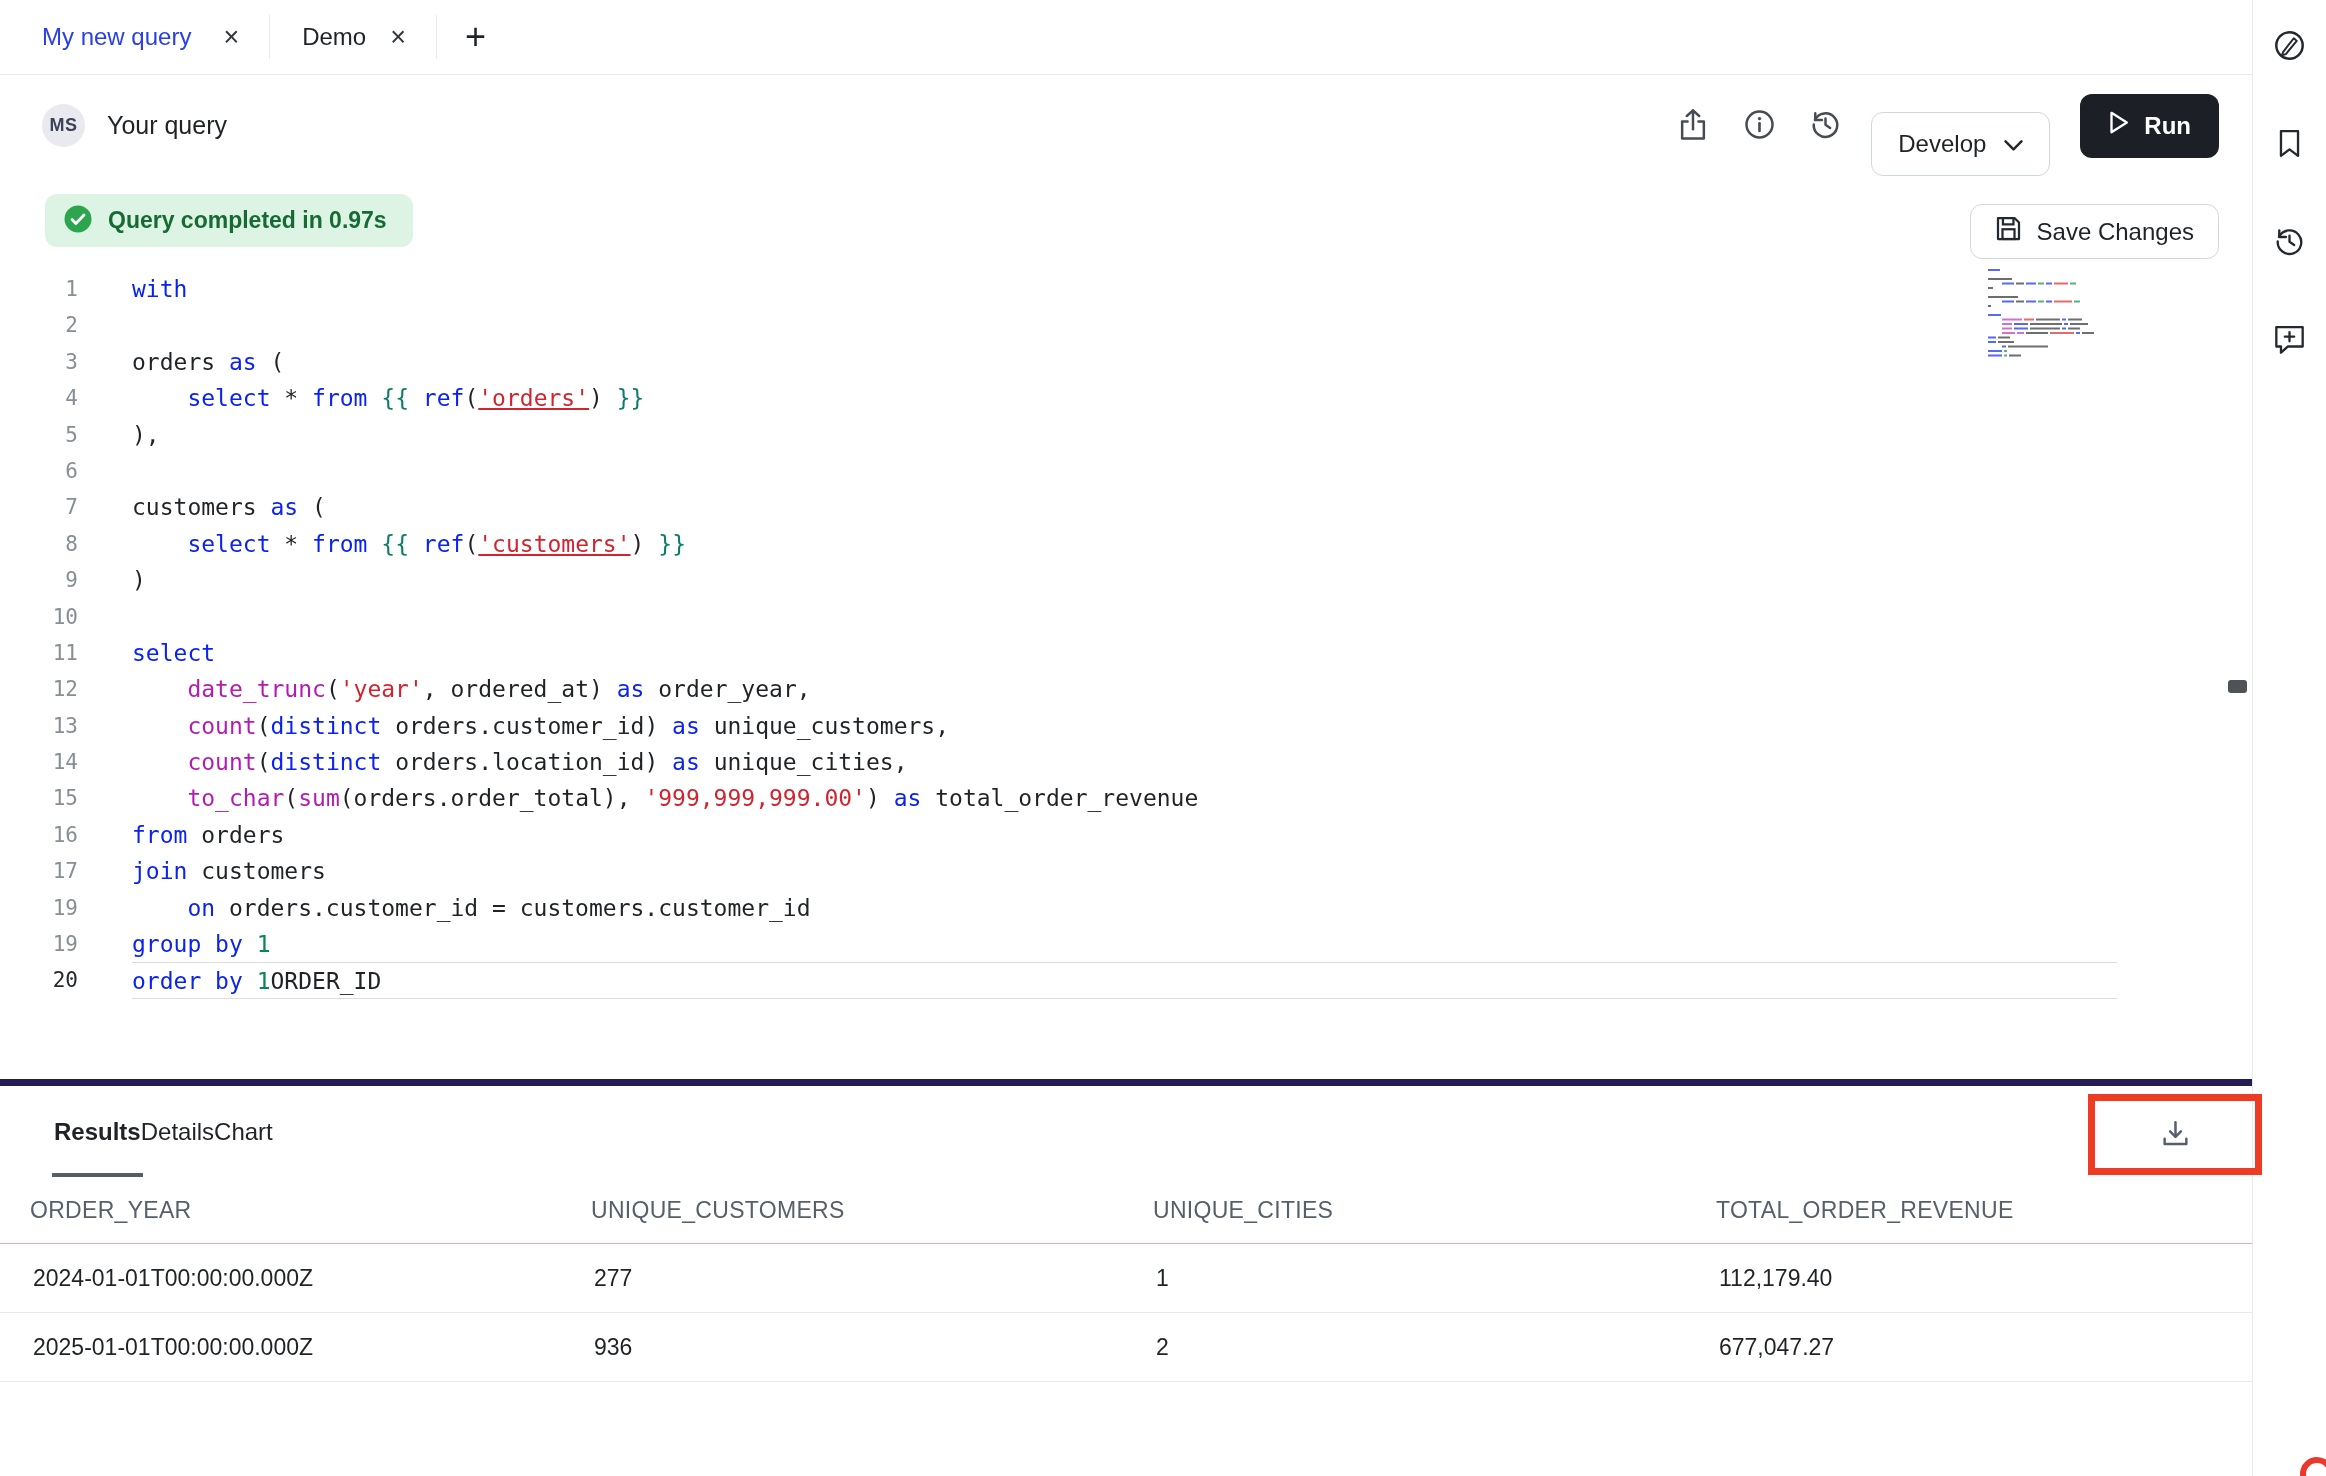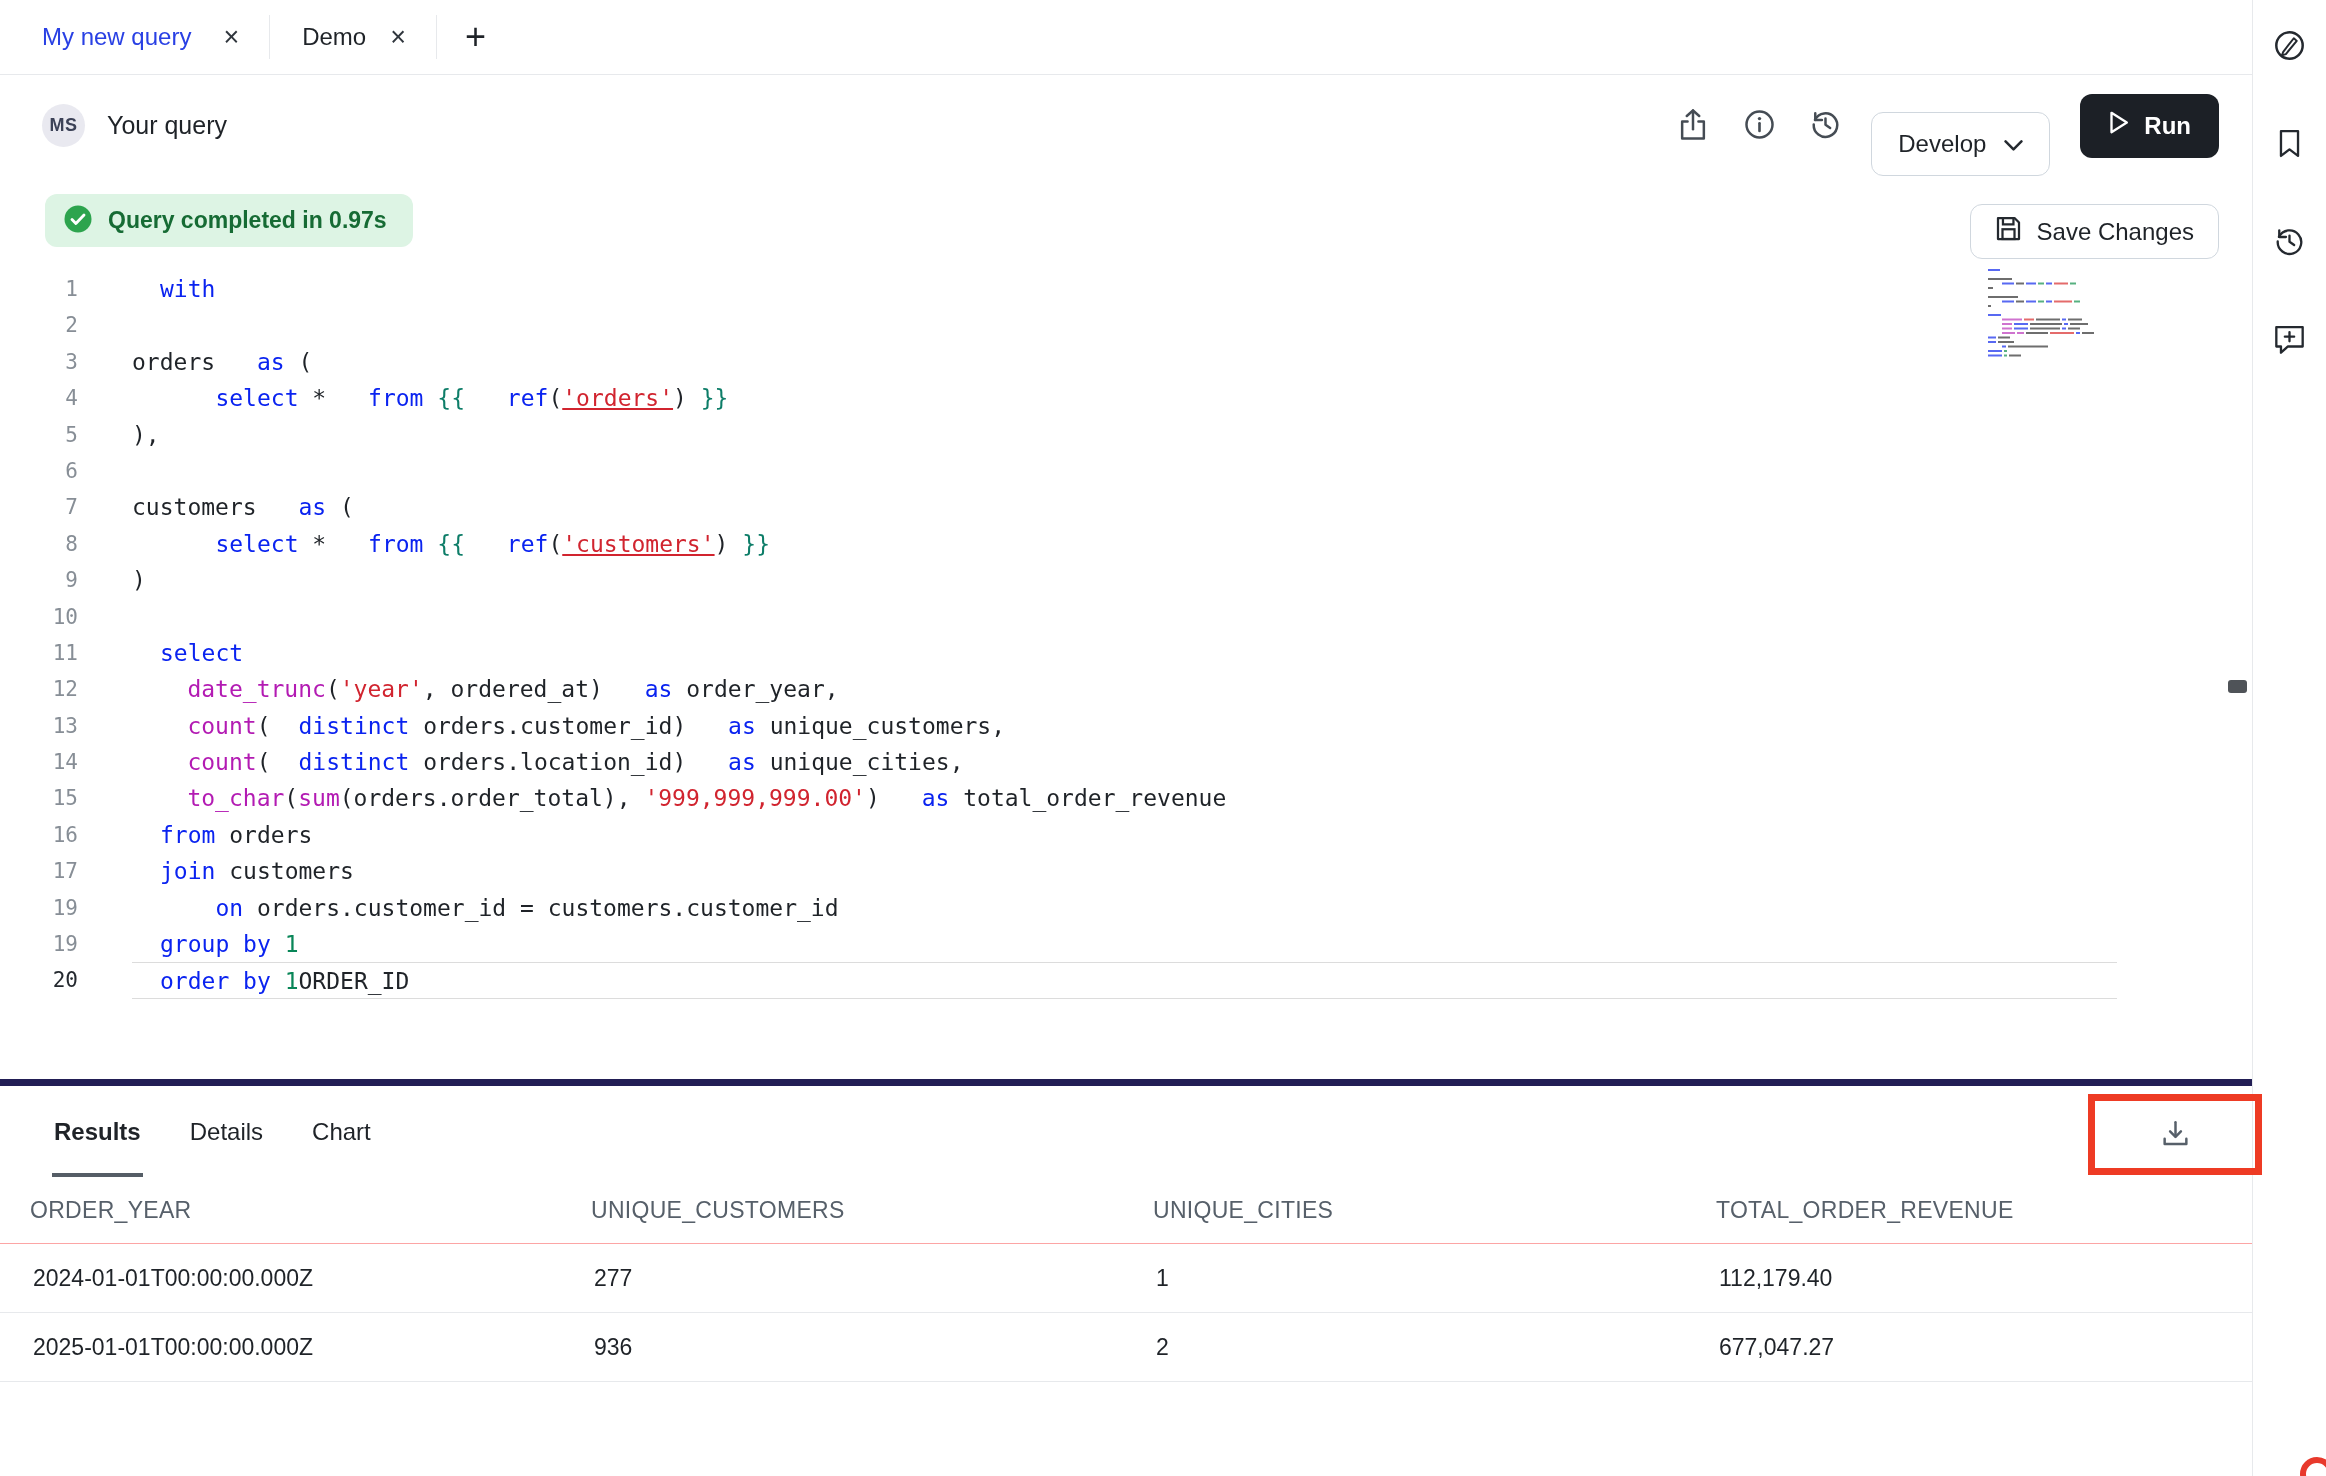--- a/index.html
+++ b/index.html
@@ -47,37 +47,37 @@
 
   .editor-lines { position:absolute; top:95px; left:0; right:0; display:flex; }
   .gutter { width:78px; }
   .ln-num { height:36.4px; line-height:36.4px; text-align:right; font-family:"DejaVu Sans Mono", monospace;
             font-size:21px; color:#878e96; }
   .ln-num.ln-cur { color:#24292f; }
   .code-lines { padding-left:54px; flex:1; }
   .code-line { height:36.4px; line-height:36.4px; white-space:pre; font-family:"DejaVu Sans Mono", monospace;
                font-size:23px; color:#1f2328; }
   .code-line-current { width:1985px; border-top:1px solid #dcdcdc; border-bottom:1px solid #dcdcdc; }
-  .tk-kw  { color:#0a23f0;margin-left:28px; }
+  .tk-kw  { color:#0a23f0; }
   .tk-fn  { color:#b31bb3; }
   .tk-str { color:#d1242f; }
   .tk-lnk { color:#d1242f; text-decoration:underline; cursor:pointer; }
   .tk-jj  { color:#0d7d68; }
   .tk-num { color:#098658; }
   .tk-pl  { color:#1f2328; }
 
   .minimap { position:absolute; left:1988px; top:93px; width:110px; height:92px; cursor:pointer; }
   .scroll-thumb { position:absolute; left:2228px; top:504px; width:19px; height:13px; background:#4f5358; border-radius:3px; cursor:grab; }
 
   
   .divider { height:7px; min-height:7px; background:#221e55; }
 
   
   .results { position:relative; height:390px; background:#fff; }
-  .rtabs { height:91px; display:flex; align-items:flex-start; padding-left:54px; gap:49px; }
+  .rtabs { height:91px; display:flex; align-items:flex-start; padding-left:54px; }
   .rtab { position:relative; height:100%; display:flex; align-items:center; font-size:24px; font-weight:500; color:#1f2328;
           background:none; border:none; cursor:pointer; font-family:inherit; }
   .rtab.active { font-weight:600; }
   .rtab.active::after { content:""; position:absolute; left:-2px; right:-2px; bottom:0; height:4px; background:#555d66; }
 
   .red-box { position:absolute; left:2088px; top:8px; width:174px; height:81px; border:7px solid #ee3b24;
              display:flex; align-items:center; justify-content:center; }
   .dl-btn { background:none; border:none; cursor:pointer; display:flex; align-items:center; justify-content:center; width:48px; height:48px; }
 
   .tbl-header { display:grid; grid-template-columns:561px 562px 563px 1fr; padding-left:30px; height:67px;

